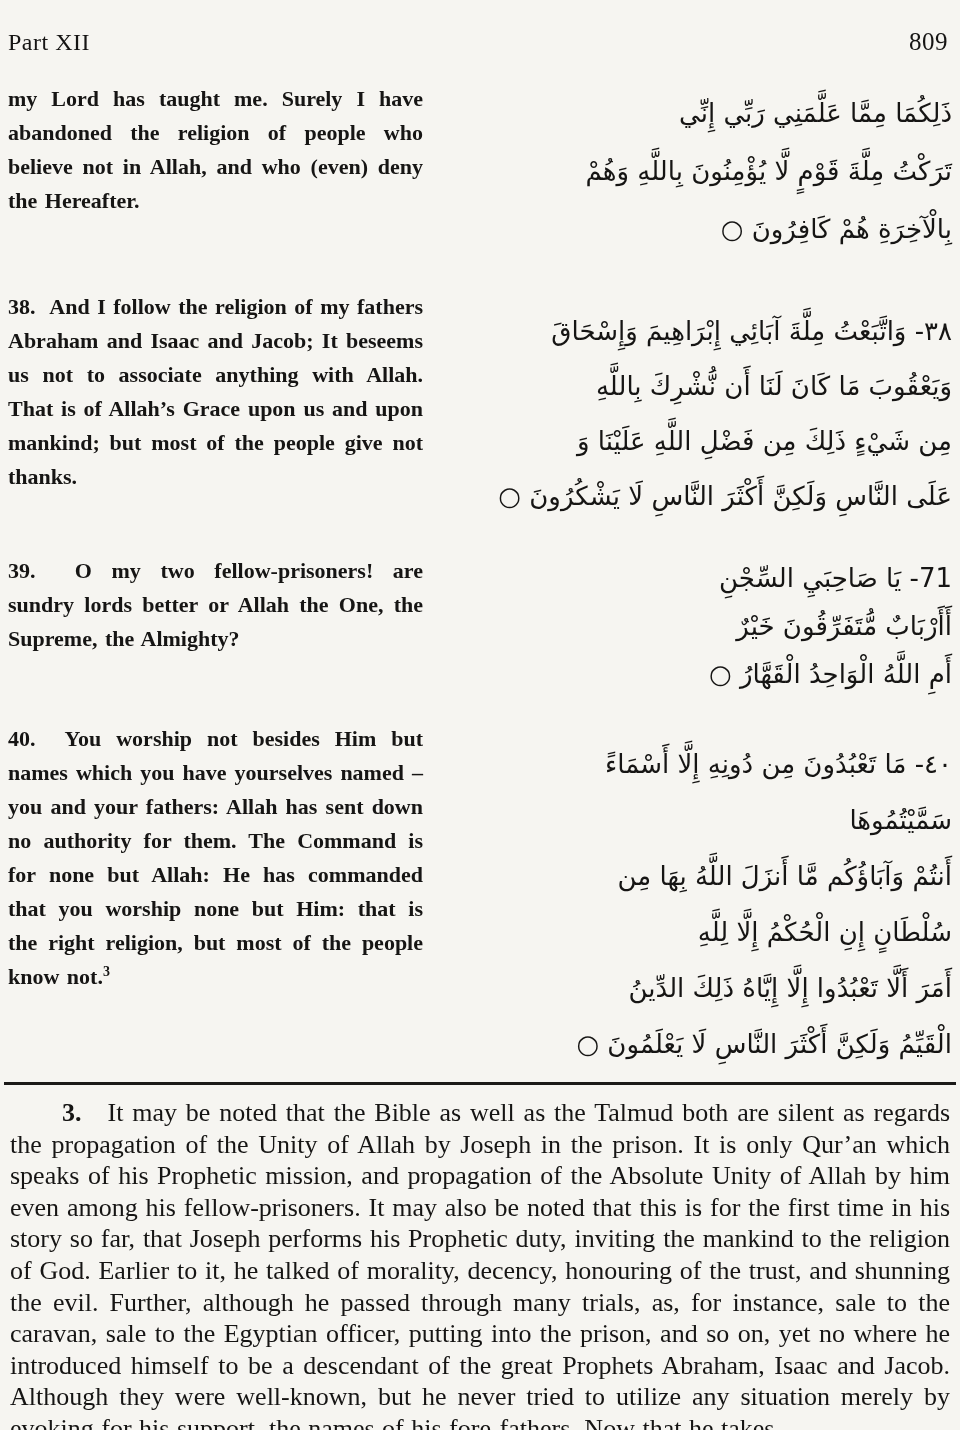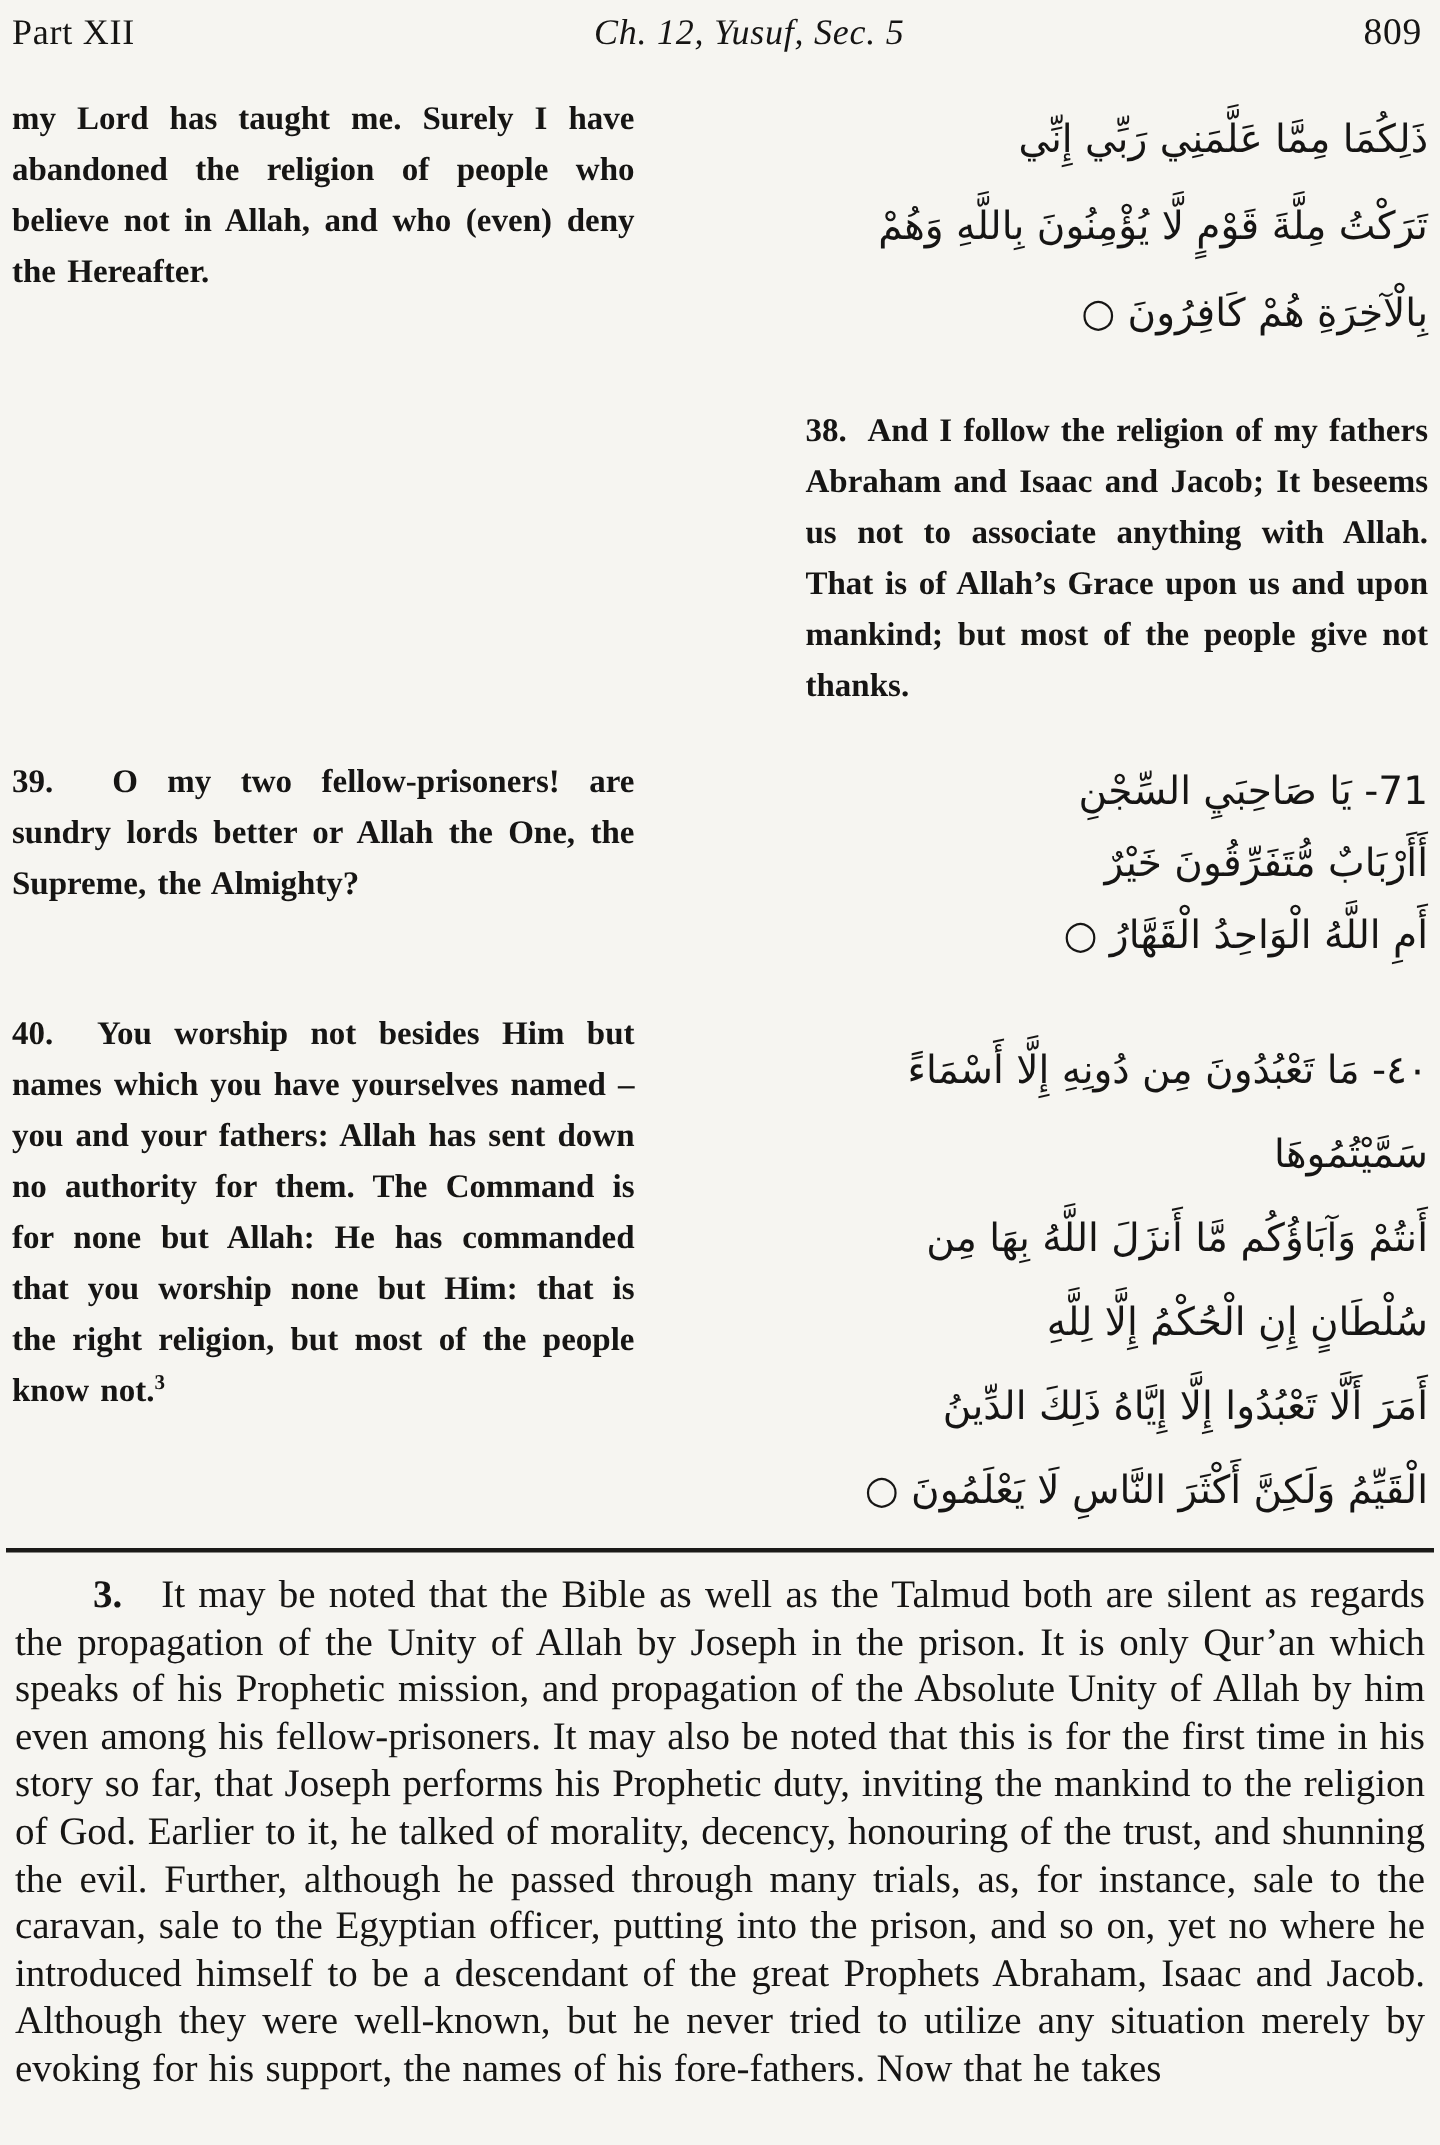--- a/index.html
+++ b/index.html
@@ -25,20 +25,21 @@
     align-items: baseline;
     padding: 8px 12px 0 8px;
     font-size: 24px;
     letter-spacing: 0.5px;
   }
   .header .center {
     font-style: italic;
   }
   .header .pagenum {
     font-size: 25px;
+    margin-top: 20px;
   }
   .row {
     display: flex;
     padding: 0 8px;
   }
   .eng {
     width: 415px;
     flex: 0 0 415px;
     font-weight: bold;
     font-size: 22px;
@@ -86,35 +87,38 @@
     margin-right: 26px;
   }
 </style>
 </head>
 <body>
 
 <div class="page">
 
   <header class="header">
     <span class="part">Part XII</span>
-    <span class="center">Ch. 12, Yusuf, Sec. 5</span>
     <span class="pagenum">809</span>
   </header>
 
   <main>
 
     <section class="row row1">
       <div class="eng"><span>my Lord has taught me. Surely I have abandoned the religion of people who believe not in Allah, and who (even) deny the Hereafter.</span></div>
       <div class="ar">ذَلِكُمَا مِمَّا عَلَّمَنِي رَبِّي إِنِّي
 تَرَكْتُ مِلَّةَ قَوْمٍ لَّا يُؤْمِنُونَ بِاللَّهِ وَهُمْ
 بِالْآخِرَةِ هُمْ كَافِرُونَ ○</div>
     </section>
 
     <section class="row row2">
       <div class="eng"><span>38.&nbsp; And I follow the religion of my fathers Abraham and Isaac and Jacob; It beseems us not to associate anything with Allah. That is of Allah’s Grace upon us and upon mankind; but most of the people give not thanks.</span></div>
+      <div class="ar">٣٨- وَاتَّبَعْتُ مِلَّةَ آبَائِي إِبْرَاهِيمَ وَإِسْحَاقَ
+وَيَعْقُوبَ مَا كَانَ لَنَا أَن نُّشْرِكَ بِاللَّهِ
+مِن شَيْءٍ ذَلِكَ مِن فَضْلِ اللَّهِ عَلَيْنَا وَ
+عَلَى النَّاسِ وَلَكِنَّ أَكْثَرَ النَّاسِ لَا يَشْكُرُونَ ○</div>
     </section>
 
     <section class="row row3">
       <div class="eng"><span>39.&nbsp; O my two fellow-prisoners! are sundry lords better or Allah the One, the Supreme, the Almighty?</span></div>
       <div class="ar">71- يَا صَاحِبَيِ السِّجْنِ
 أَأَرْبَابٌ مُّتَفَرِّقُونَ خَيْرٌ
 أَمِ اللَّهُ الْوَاحِدُ الْقَهَّارُ ○</div>
     </section>
 
     <section class="row row4">

